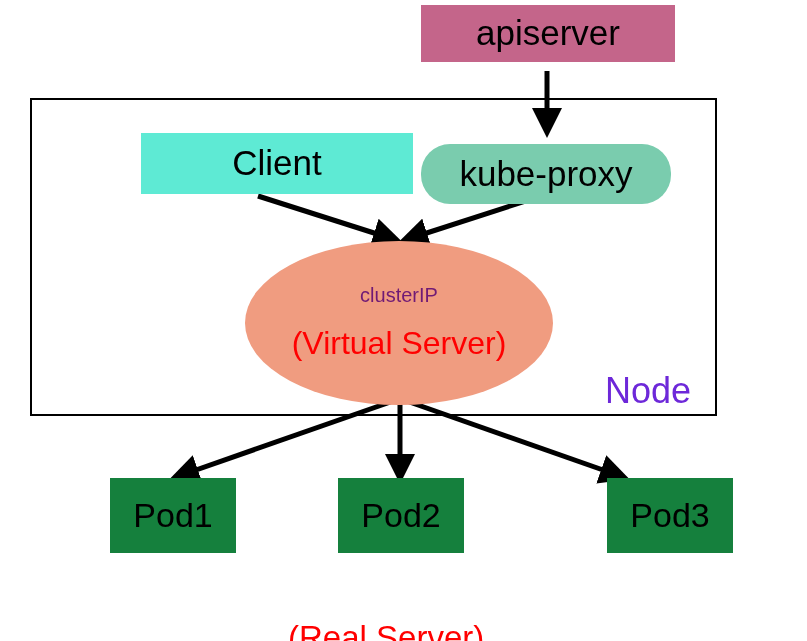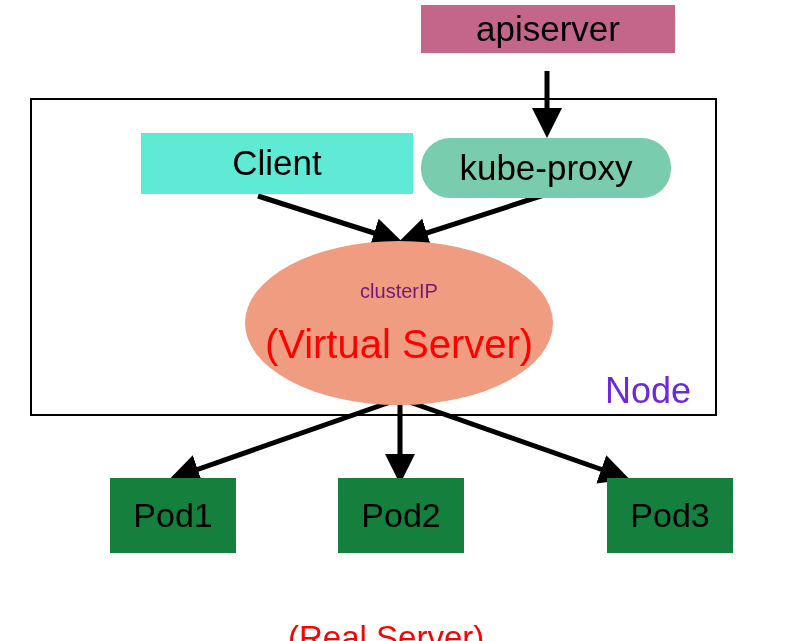--- a/index.html
+++ b/index.html
@@ -42,35 +42,35 @@
     box-sizing: border-box;
     color: #000000;
     line-height: 1.1;
     text-align: center;
     white-space: nowrap;
   }
   .rect-apiserver {
     left: 421px;
     top: 5px;
     width: 254px;
-    height: 48px;
+    height: 57px;
     background: #c4658a;
     font-size: 35px;
   }
   .rect-client {
     left: 141px;
     top: 133px;
     width: 272px;
     height: 61px;
     background: #5eead4;
     font-size: 35px;
   }
   .rect-kubeproxy {
     left: 421px;
-    top: 138px;
+    top: 144px;
     width: 250px;
     height: 60px;
     background: #7accae;
     font-size: 35px;
     border-radius: 29px;
   }
   .ellipse-clusterip {
     left: 245px;
     top: 241px;
     width: 308px;
@@ -79,21 +79,21 @@
     border-radius: 50%;
     flex-direction: column;
     font-size: 32px;
   }
   .ellipse-clusterip .line1 {
     color: #701a75;
     font-size: 20px;
   }
   .ellipse-clusterip .line2 {
     color: #ff0000;
-    font-size: 40px;
+    font-size: 32px;
     margin-top: 20px;
   }
   .rect-pod {
     top: 478px;
     width: 126px;
     height: 75px;
     background: #15803d;
     font-size: 34px;
   }
   .pod1 { left: 110px; }

